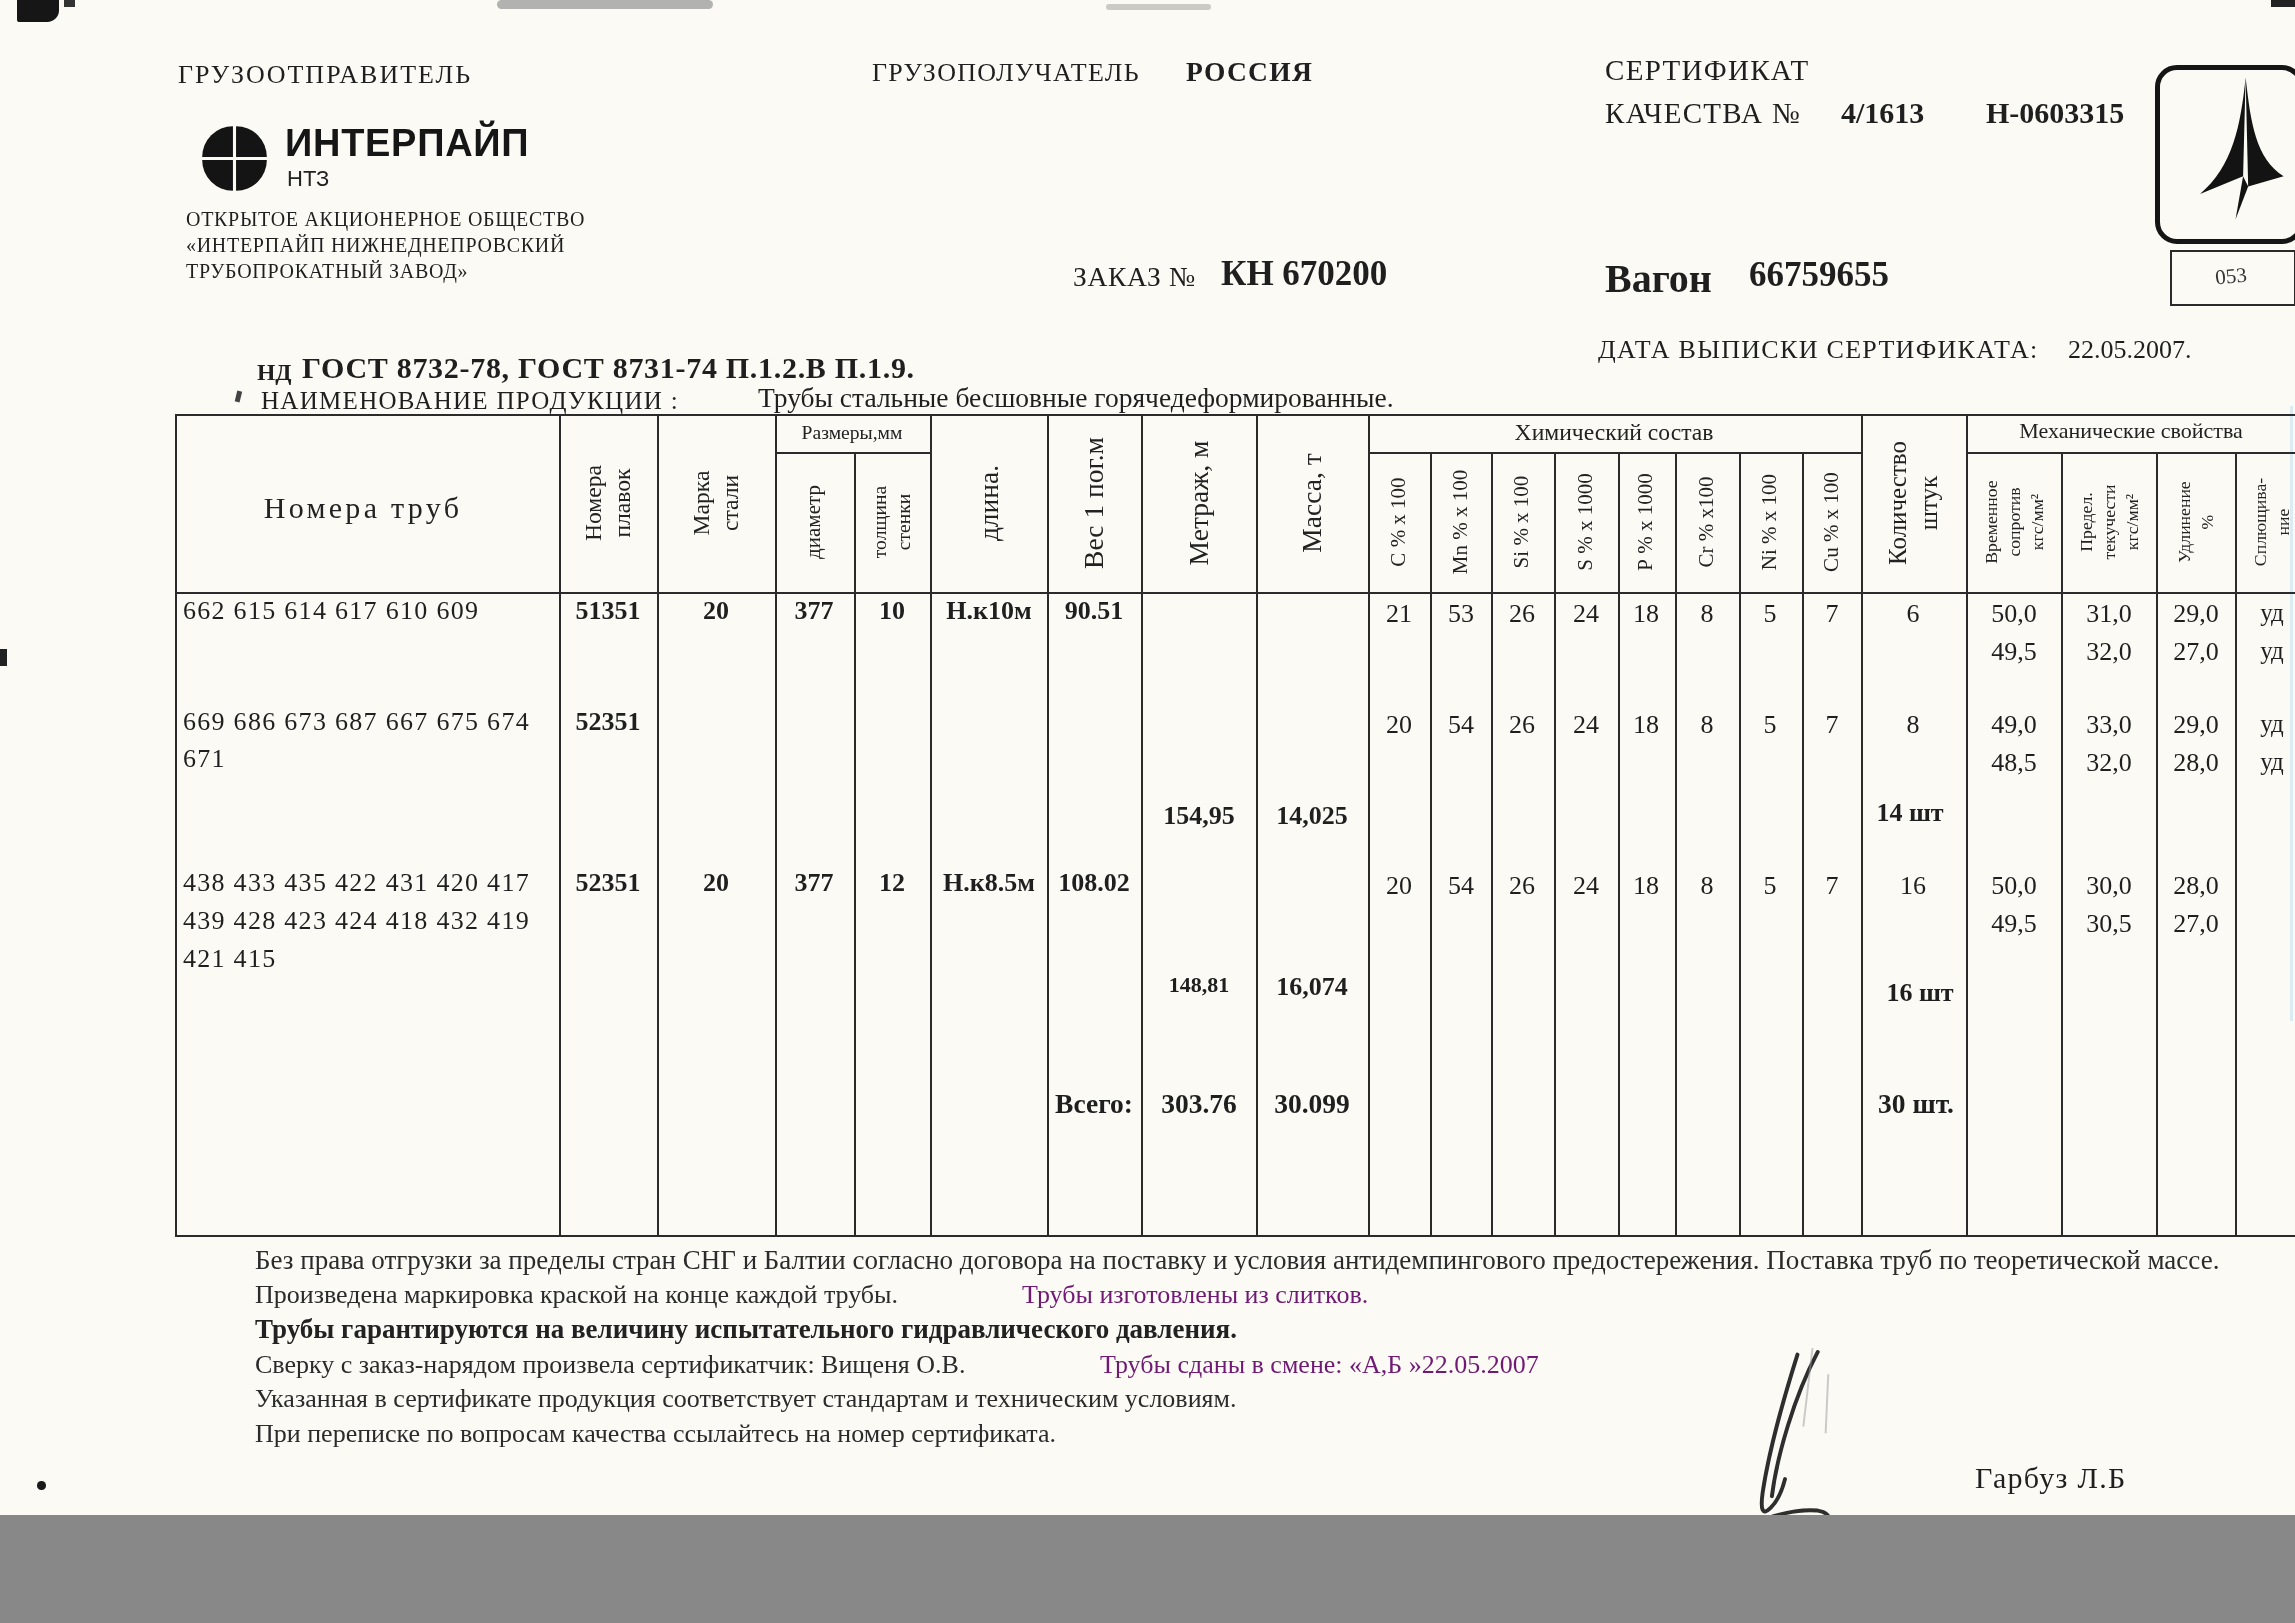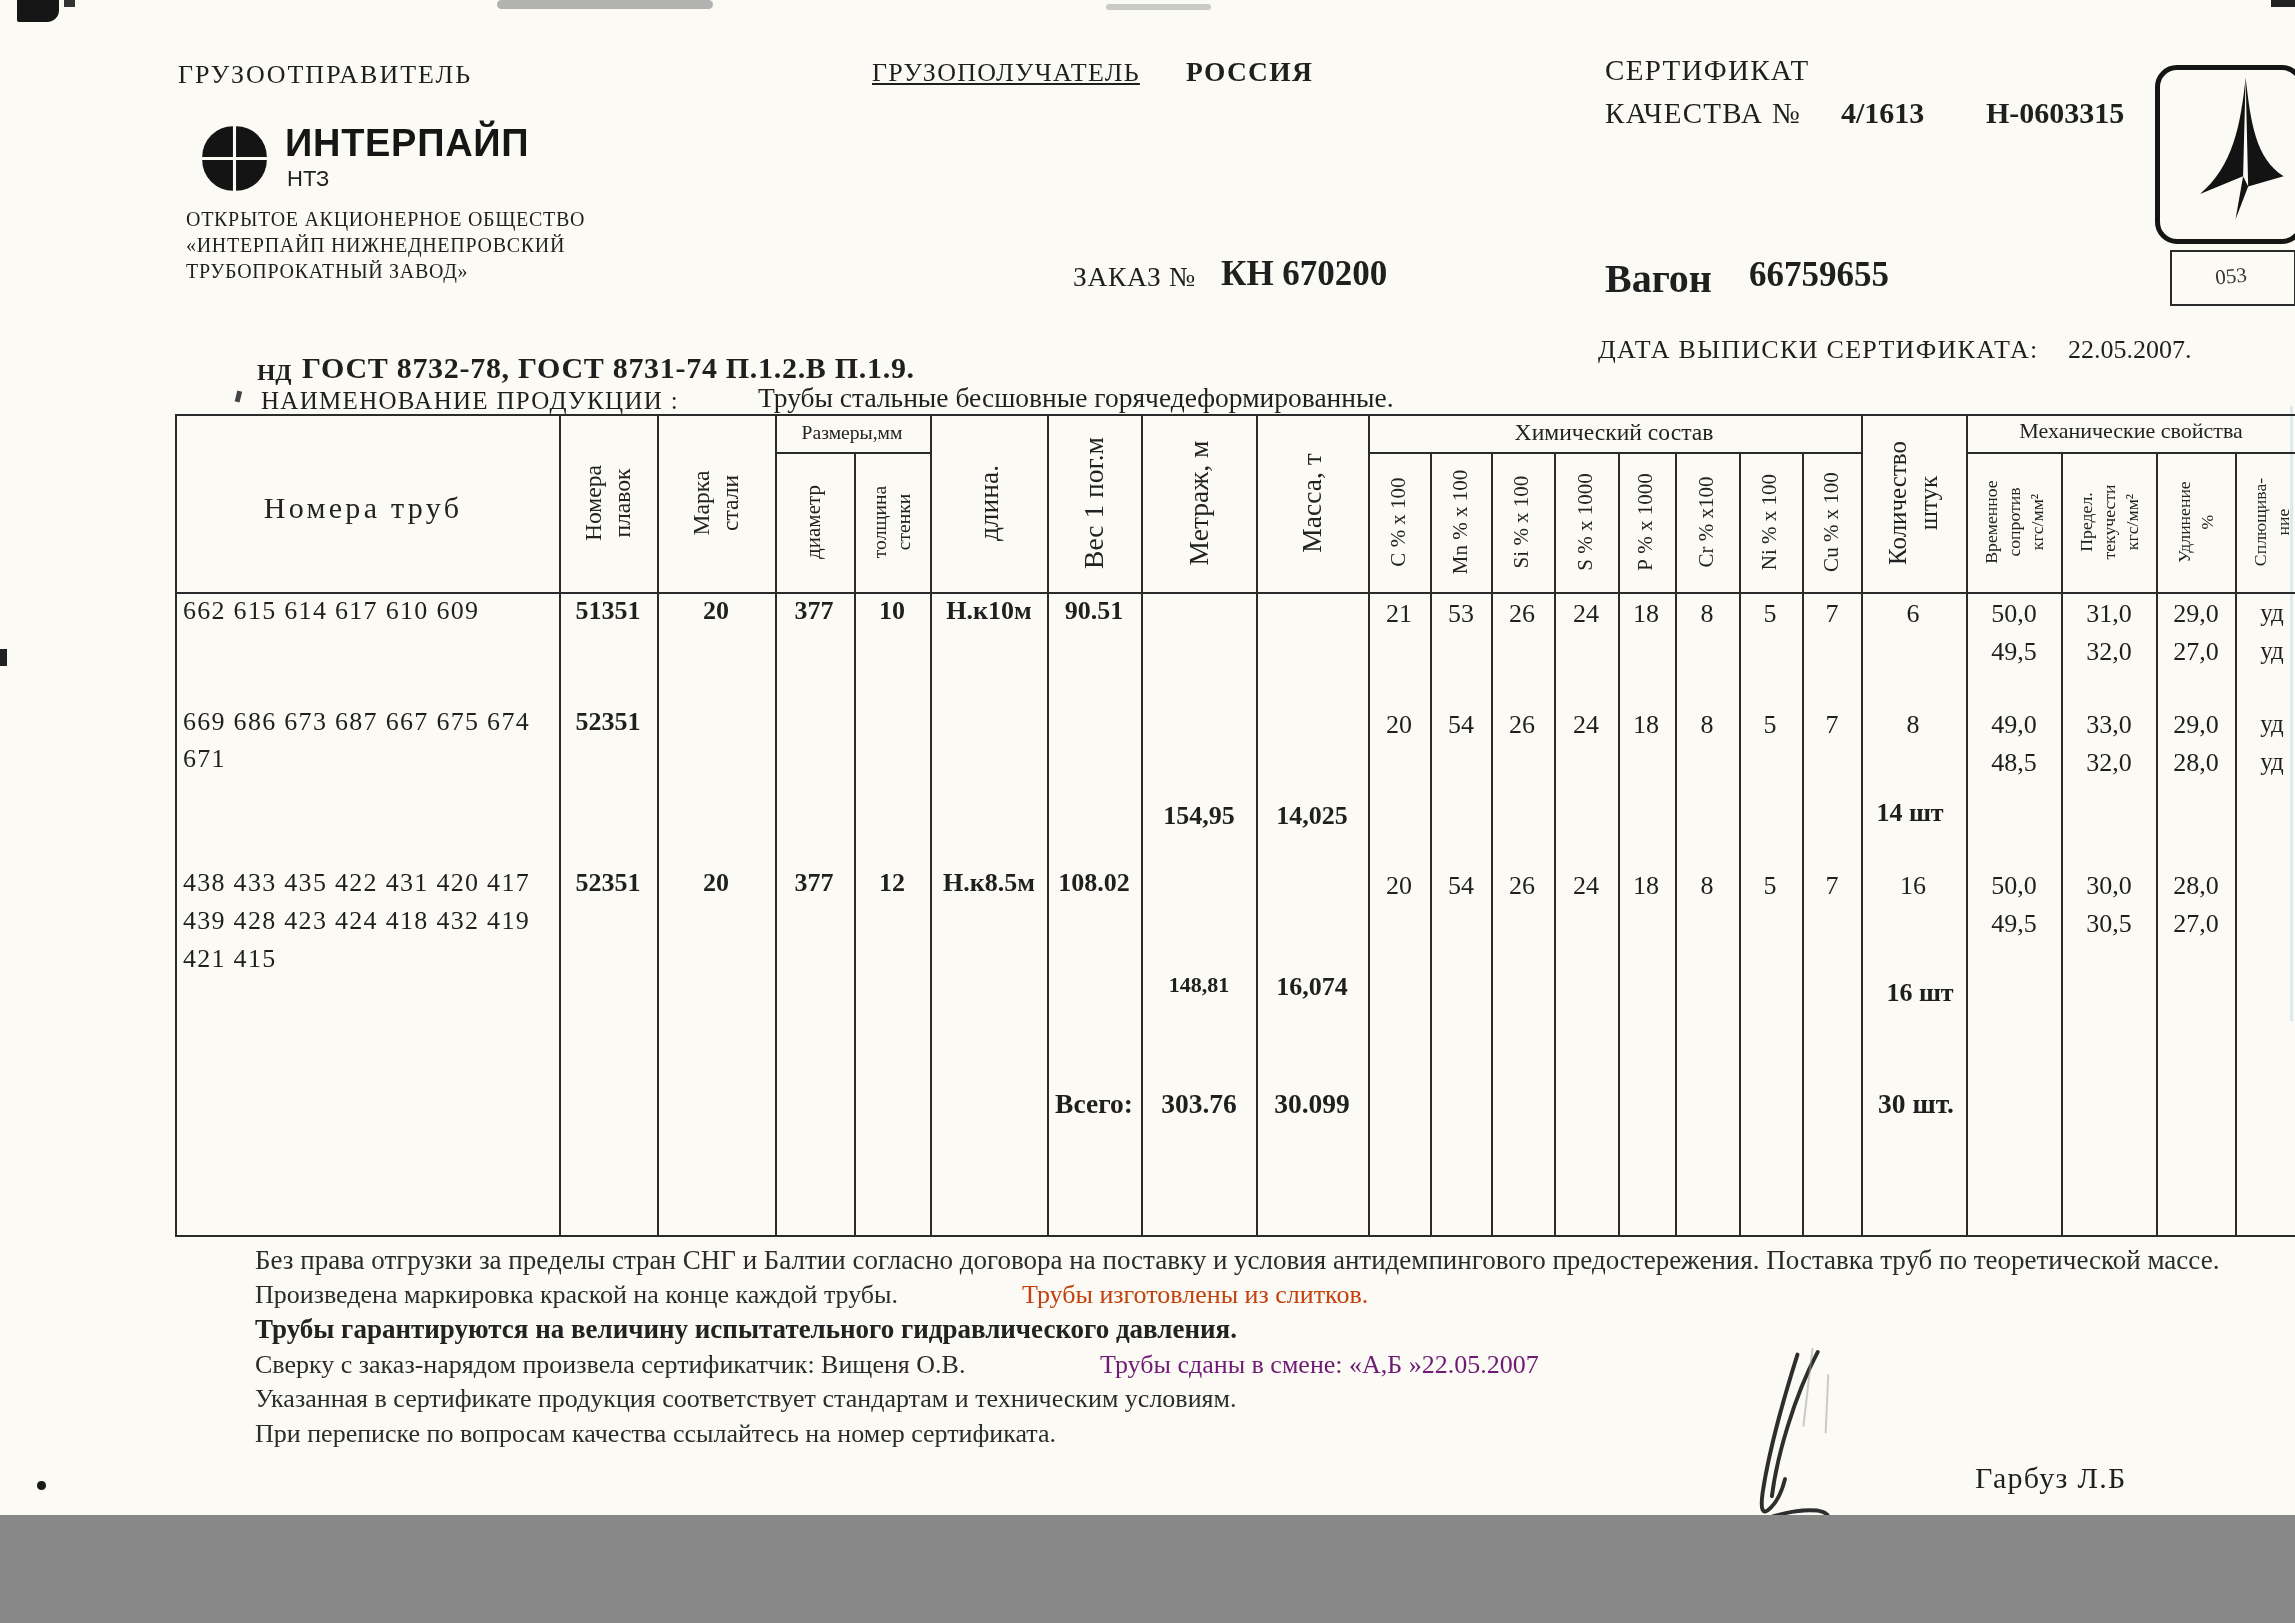--- a/index.html
+++ b/index.html
@@ -44,21 +44,21 @@
       <path d="M52 52 L52 92 A40 40 0 0 0 92 52 Z" fill="#141414"></path>
     </svg>
   </div>
   <span class="abs sans b" style="left:285px;top:122px;font-size:38px;letter-spacing:0.7px;color:#161616;">ИНТЕРПАЙП</span>
   <span class="abs sans" style="left:287px;top:166px;font-size:22px;color:#222;">НТЗ</span>
 
   <span class="abs" style="left:186px;top:208px;font-size:20px;letter-spacing:0.7px;">ОТКРЫТОЕ АКЦИОНЕРНОЕ ОБЩЕСТВО</span>
   <span class="abs" style="left:186px;top:234px;font-size:20px;letter-spacing:0.7px;">«ИНТЕРПАЙП НИЖНЕДНЕПРОВСКИЙ</span>
   <span class="abs" style="left:186px;top:260px;font-size:20px;letter-spacing:0.7px;">ТРУБОПРОКАТНЫЙ ЗАВОД»</span>
 
-  <span class="abs" style="left:872px;top:58px;font-size:26px;letter-spacing:1.3px;text-decoration:underline;">ГРУЗОПОЛУЧАТЕЛЬ</span>
+  <span class="abs" style="left:872px;top:58px;font-size:26px;letter-spacing:1.3px;">ГРУЗОПОЛУЧАТЕЛЬ</span>
   <span class="abs b" style="left:1186px;top:56px;font-size:27.5px;letter-spacing:1.3px;">РОССИЯ</span>
 
   <span class="abs" style="left:1605px;top:54px;font-size:29px;letter-spacing:1.3px;">СЕРТИФИКАТ</span>
   <span class="abs" style="left:1605px;top:97px;font-size:29px;letter-spacing:1.3px;">КАЧЕСТВА №</span>
   <span class="abs b" style="left:1841px;top:96px;font-size:30px;">4/1613</span>
   <span class="abs b" style="left:1986px;top:96px;font-size:30px;">Н-0603315</span>
 
   <span class="abs" style="left:1073px;top:261px;font-size:27.5px;letter-spacing:0.7px;">ЗАКАЗ №</span>
   <span class="abs b" style="left:1221px;top:254px;font-size:35px;">КН 670200</span>
 
@@ -232,21 +232,21 @@
     <span class="abs ctr b" style="left:1735px;top:564px;font-size:26px;margin-left:10px;">16 шт</span>
 
     <span class="abs ctr b" style="left:919px;top:674px;font-size:27.5px;">Всего:</span>
     <span class="abs ctr b" style="left:1024px;top:674px;font-size:27.5px;">303.76</span>
     <span class="abs ctr b" style="left:1137px;top:674px;font-size:27.5px;">30.099</span>
     <span class="abs ctr b" style="left:1741px;top:674px;font-size:27.5px;">30 шт.</span>
   </div>
 
   <span class="abs" style="left:255px;top:1245px;font-size:27px;color:#2b2b2b;">Без права отгрузки за пределы стран СНГ и Балтии согласно договора на поставку и условия антидемпингового предостережения. Поставка труб по теоретической массе.</span>
   <span class="abs" style="left:255px;top:1280px;font-size:26px;color:#2b2b2b;">Произведена  маркировка краской на конце каждой трубы.</span>
-  <span class="abs" style="left:1022px;top:1280px;font-size:26px;color:#c2410c;">Трубы изготовлены из слитков.</span>
+  <span class="abs" style="left:1022px;top:1280px;font-size:26px;color:#701a75;">Трубы изготовлены из слитков.</span>
   <span class="abs b" style="left:255px;top:1314px;font-size:27px;color:#222;">Трубы  гарантируются на величину испытательного гидравлического давления.</span>
   <span class="abs" style="left:255px;top:1350px;font-size:26px;color:#2b2b2b;">Сверку с заказ-нарядом произвела сертификатчик: Вищеня О.В.</span>
   <span class="abs" style="left:1100px;top:1350px;font-size:26px;color:#701a75;">Трубы сданы в смене: «А,Б »22.05.2007</span>
   <span class="abs" style="left:255px;top:1384px;font-size:26px;color:#2b2b2b;">Указанная в сертификате продукция соответствует стандартам и техническим условиям.</span>
   <span class="abs" style="left:255px;top:1419px;font-size:26px;color:#2b2b2b;">При переписке по вопросам качества ссылайтесь на номер сертификата.</span>
 
   <span class="abs b" style="left:1208px;top:1528px;font-size:20px;letter-spacing:2.6px;">ЗА  НАЧАЛЬНИКА  ОТК</span>
   <div class="abs" style="left:1663px;top:1348px;width:223px;height:236px;">
     <svg width="223" height="236" viewBox="0 0 340 360">
       <g fill="none" stroke="#2e2e2e" stroke-width="6" stroke-linecap="round">

